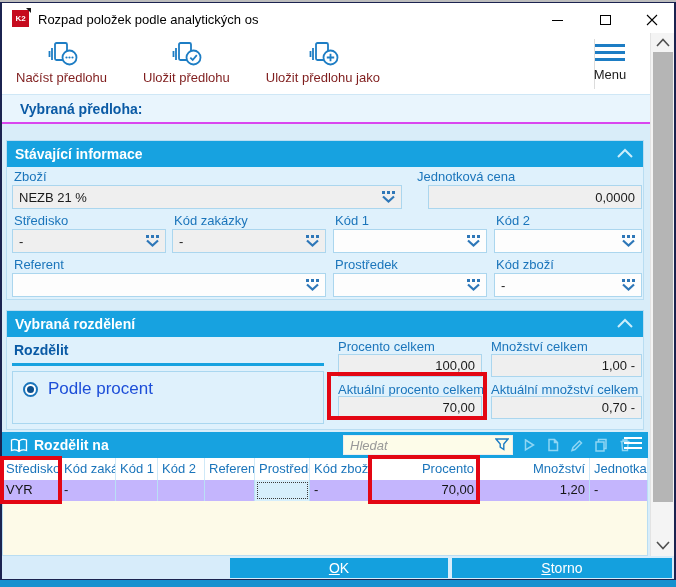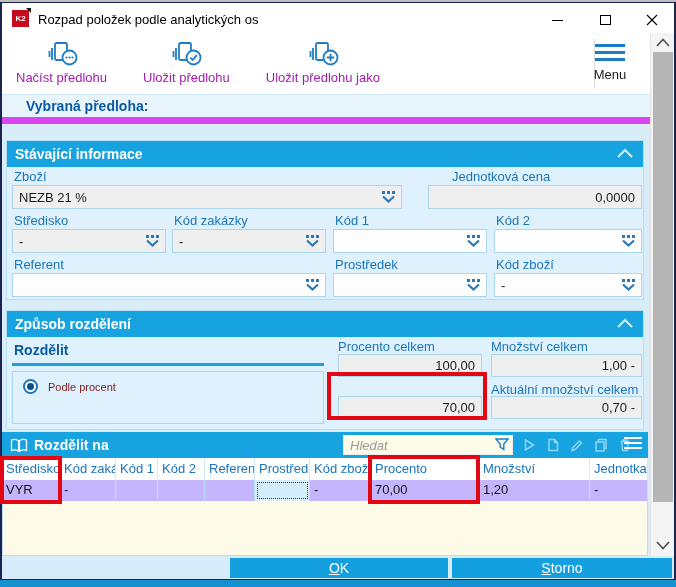--- a/index.html
+++ b/index.html
@@ -18,30 +18,30 @@
   .app-icon::after { content:""; position:absolute; right:-2px; top:-2px; border-left:5px solid transparent; border-top:5px solid #1a1a1a; }
   .title-text { position:absolute; left:36px; top:9px; font-size:13px; color:#000; white-space:nowrap; }
   .winbtn { position:absolute; top:6px; width:40px; height:22px; display:flex; align-items:center; justify-content:center; }
   .min-glyph { width:11px; height:0; border-top:1px solid #000; }
   .max-glyph { width:11px; height:10px; border:1px solid #000; }
 
   
   .toolbar { position:absolute; left:2px; top:33px; width:648px; height:62px; background:#fff; border-bottom:1px solid #cfe7f6; }
   .tb-buttons { position:absolute; left:8px; top:5px; display:flex; gap:24px; }
   .tb-btn { display:flex; flex-direction:column; align-items:center; gap:3px; padding:2px 6px; cursor:default; }
-  .tb-btn .lab { font-size:13px; color:#a21caf; white-space:nowrap; }
+  .tb-btn .lab { font-size:13px; color:#7f1d1d; white-space:nowrap; }
   .tb-sep { position:absolute; left:592px; top:6px; width:1px; height:50px; background:#dcdcdc; }
   .menu-btn { position:absolute; right:14px; top:7px; width:52px; display:flex; flex-direction:column; align-items:center; gap:3px; }
   .menu-bars { display:flex; flex-direction:column; gap:4px; padding-top:4px; }
   .menu-bars i { display:block; width:30px; height:3px; background:#1d7dc4; }
   .menu-btn .lab { font-size:13px; color:#1c1c1c; margin-top:3px; }
 
   
   .vybrana-bar { position:absolute; left:2px; top:95px; width:648px; height:29px; background:#e9f5fd;
-                 border-bottom:7px solid #d946ef; display:flex; align-items:center; padding:0 24px; }
+                 border-bottom:2px solid #d946ef; display:flex; align-items:center; padding:0 18px; }
   .vybrana-bar .cap { font-size:14px; font-weight:bold; color:#0a5aa5; }
 
   
   .panel { position:absolute; border:1px solid #b9ddf2; background:#dff1fc; }
   .sec-header { position:relative; height:26px; background:#17a2e0; color:#fff; font-weight:bold; font-size:14px;
                 display:flex; align-items:center; padding:0 8px; }
   .sec-chev { position:absolute; right:10px; top:7px; }
   .panel-body { position:relative; }
 
   .lbl { position:absolute; font-size:13px; color:#1b75bb; white-space:nowrap; }
@@ -54,21 +54,21 @@
   .dd { color:#2e77b8; margin-left:4px; display:flex; flex:none; }
 
   
   .rozdelit-line { position:absolute; background:#17a2e0; }
   .radio-box { position:absolute; border:1px solid #a9d7f0; }
   .radio-row { position:absolute; left:10px; display:flex; align-items:center; gap:10px; }
   .radio-outer { width:15px; height:15px; border:2px solid #1b75bb; border-radius:50%; background:#fff;
                  display:flex; align-items:center; justify-content:center; }
   .radio-outer.off { background:#fdf8dd; }
   .radio-dot { width:7px; height:7px; border-radius:50%; background:#0d4f8b; }
-  .radio-lab { font-size:11px; color:#7f1d1d; white-space:nowrap; }
+  .radio-lab { font-size:17px; color:#1d4ed8; white-space:nowrap; }
 
   
   .grid-bar { position:absolute; left:2px; top:432px; width:646px; height:26px; background:#17a2e0;
               display:flex; align-items:center; padding:0 8px; }
   .grid-bar .cap { color:#fff; font-weight:bold; font-size:14px; margin-left:6px; }
   .search-wrap { position:absolute; left:333px; top:3px; width:178px; height:20px;padding-left:8px; }
   .search-input { width:100%; height:100%; border:1px solid #eee; background:#fdfce9; font-size:13px;
                   font-style:italic; color:#555; padding:0 22px 0 6px; outline:none;
                   font-family:"Liberation Sans", sans-serif; }
   .search-input::placeholder { color:#999; font-style:italic; }
@@ -77,21 +77,21 @@
   .grid-menu { position:absolute; right:6px; top:5px; display:flex; flex-direction:column; gap:3px; }
   .grid-menu i { display:block; width:18px; height:2px; background:#fff; }
 
   
   .thead { position:absolute; left:2px; top:458px; width:646px; height:22px; display:flex; background:#fff; }
   .thead .hc { font-size:13px; color:#1b75bb; line-height:21px; padding:0 4px; border-right:1px solid #cfe9f8;
                white-space:nowrap; overflow:hidden; flex:none; }
   .trow { position:absolute; left:2px; top:480px; width:646px; height:21px; display:flex; background:#c4b5fd; }
   .trow .tc { font-size:13px; color:#151515; line-height:20px; padding:0 4px; border-right:1px solid #b9e0f5;
               white-space:nowrap; overflow:hidden; flex:none; }
-  .ar { text-align:left; }
+  .ar { text-align:right; }
   .cell-focus { background:#d6eefb; outline:1px dotted #3a3a3a; outline-offset:-3px; }
 
   .yellow-area { position:absolute; left:2px; top:501px; width:646px; height:55px; background:#fdfae8;
                  border:1px solid #b9ddf2; border-top:none; }
 
   
   .bottom-bar { position:absolute; left:2px; top:556px; width:672px; height:23px; background:#d7ecfa; }
   .btn { position:absolute; top:2px; height:20px; background:#14a0de; color:#fff; font-size:14px;
          display:flex; align-items:center; justify-content:center; }
   .btn .u { text-decoration:underline; }
@@ -189,21 +189,21 @@
         <span class="val">NEZB 21 %</span>
         <span class="dd">
             <svg width="13" height="12" viewBox="0 0 13 12" fill="#2e77b8">
               <rect x="0" y="0" width="3" height="3"></rect>
               <rect x="5" y="0" width="3" height="3"></rect>
               <rect x="10" y="0" width="3" height="3"></rect>
               <path d="M1 5.5 L6.5 10.5 L12 5.5" fill="none" stroke="#2e77b8" stroke-width="2.2"></path>
             </svg>
           </span>
       </div>
-      <span class="lbl" style="left:445px; top:2px">Jednotková cena</span>
+      <span class="lbl" style="left:410px; top:2px">Jednotková cena</span>
       <div class="fld gray num" style="left:421px; top:18px; width:214px">
         <span class="val">0,0000</span>
       </div>
 
       <span class="lbl" style="left:7px; top:46px">Středisko</span>
       <div class="fld gray" style="left:5px; top:62px; width:154px">
         <span class="val">-</span>
         <span class="dd">
             <svg width="13" height="12" viewBox="0 0 13 12" fill="#2e77b8">
               <rect x="0" y="0" width="3" height="3"></rect>
@@ -284,21 +284,21 @@
               <rect x="10" y="0" width="3" height="3"></rect>
               <path d="M1 5.5 L6.5 10.5 L12 5.5" fill="none" stroke="#2e77b8" stroke-width="2.2"></path>
             </svg>
           </span>
       </div>
     </div>
   </div>
 
   <div class="panel" style="left:6px; top:310px; width:638px; height:120px">
     <div class="sec-header">
-      <span>Způsob rozdělení</span>
+      <span>Vybraná rozdělení</span>
       <svg class="sec-chev" width="16" height="10" viewBox="0 0 16 10">
           <path d="M1 9 L8 2 L15 9" fill="none" stroke="#cdeefb" stroke-width="2"></path>
         </svg>
     </div>
     <div class="panel-body" style="height:92px">
       <span class="lbl dark" style="left:7px; top:5px">Rozdělit</span>
       <div class="rozdelit-line" style="left:5px; top:26px; width:312px; height:3px"></div>
       <div class="radio-box" style="left:5px; top:34px; width:312px; height:53px">
         <div class="radio-row" style="top:7px">
           <span class="radio-outer">
@@ -309,20 +309,21 @@
       </div>
 
       <span class="lbl" style="left:331px; top:2px">Procento celkem</span>
       <div class="fld gray num" style="left:331px; top:17px; width:144px; height:23px">
         <span class="val">100,00</span>
       </div>
       <span class="lbl" style="left:484px; top:2px">Množství celkem</span>
       <div class="fld gray num" style="left:484px; top:17px; width:151px; height:23px">
         <span class="val">1,00 -</span>
       </div>
+      <span class="lbl" style="left:331px; top:45px">Aktuální procento celkem</span>
       <div class="fld gray num" style="left:331px; top:59px; width:144px; height:23px">
         <span class="val">70,00</span>
       </div>
       <span class="lbl" style="left:484px; top:45px">Aktuální množství celkem</span>
       <div class="fld gray num" style="left:484px; top:59px; width:151px; height:23px">
         <span class="val">0,70 -</span>
       </div>
     </div>
   </div>
 

